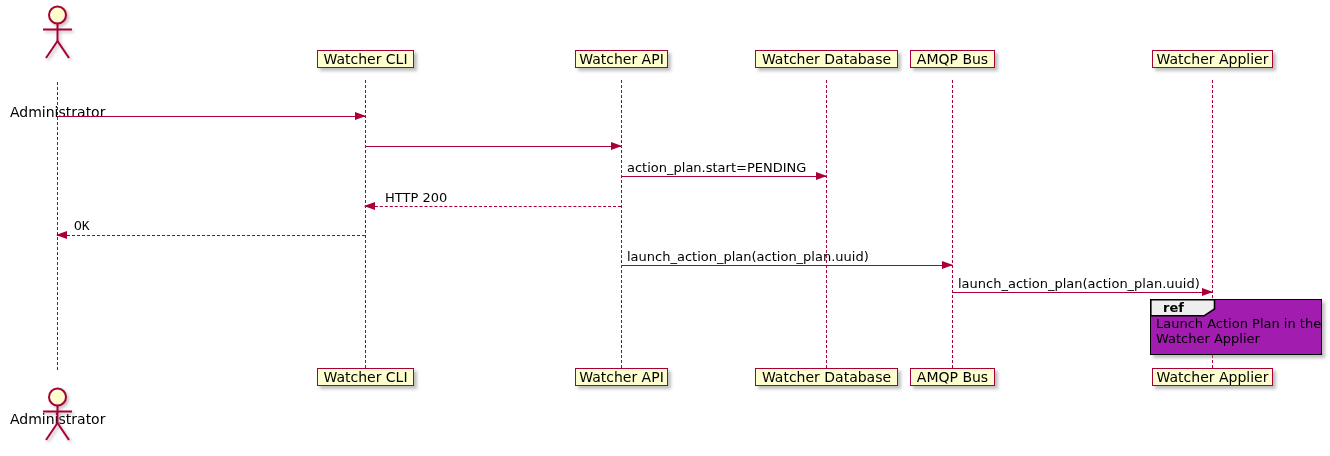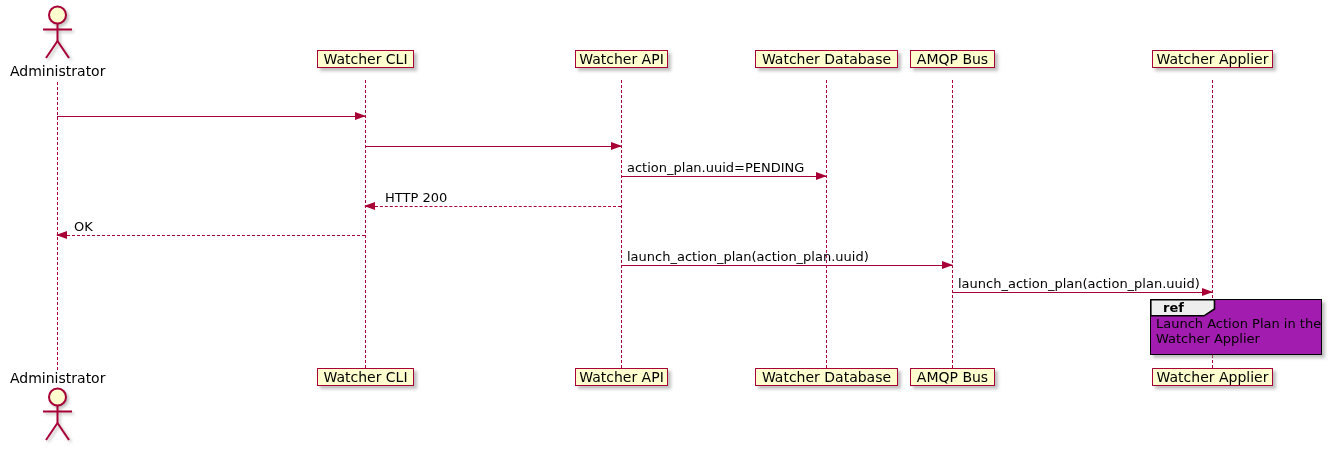--- a/index.html
+++ b/index.html
@@ -30,20 +30,21 @@
     box-shadow:3px 3px 3px rgba(140,140,140,0.55);
     display:flex;align-items:center;justify-content:center;
     font-size:14px;
     box-sizing:border-box;
     white-space:nowrap;
   }
   .actor-label{
     position:absolute;
     font-size:14px;
     white-space:nowrap;
+    margin-top:41px;
   }
   .actor-fig{position:absolute;filter:drop-shadow(2.5px 2.5px 1.5px rgba(140,140,140,0.55));}
   .msg-label{
     position:absolute;
     font-size:13px;
     white-space:nowrap;
     line-height:15px;
   }
   .msg-line{
     position:absolute;
@@ -121,31 +122,31 @@
     </div>
 
   <div class="msg-line" style="left:57px;top:116px;width:308px;">
     <div class="arr right"></div>
   </div>
 
   <div class="msg-line" style="left:365px;top:146px;width:256px;">
     <div class="arr right"></div>
   </div>
 
-  <div class="msg-label" style="left:627px;top:160px;">action_plan.uuid=PENDING</div>
+  <div class="msg-label" style="left:627px;top:160px;">action_plan.start=PENDING</div>
   <div class="msg-line" style="left:621px;top:176px;width:205px;">
     <div class="arr right"></div>
   </div>
 
   <div class="msg-label" style="left:385px;top:190px;">HTTP 200</div>
   <div class="msg-line dashed" style="left:365px;top:206px;width:256px;">
     <div class="arr left"></div>
   </div>
 
-  <div class="msg-label" style="left:74px;top:219px;">OK</div>
+  <div class="msg-label" style="left:74px;top:219px;font-family:Liberation Mono, monospace;">OK</div>
   <div class="msg-line dashed" style="left:57px;top:235px;width:308px;">
     <div class="arr left"></div>
   </div>
 
   <div class="msg-label" style="left:627px;top:249px;">launch_action_plan(action_plan.uuid)</div>
   <div class="msg-line" style="left:621px;top:265px;width:331px;">
     <div class="arr right"></div>
   </div>
 
   <div class="msg-label" style="left:958px;top:276px;">launch_action_plan(action_plan.uuid)</div>

